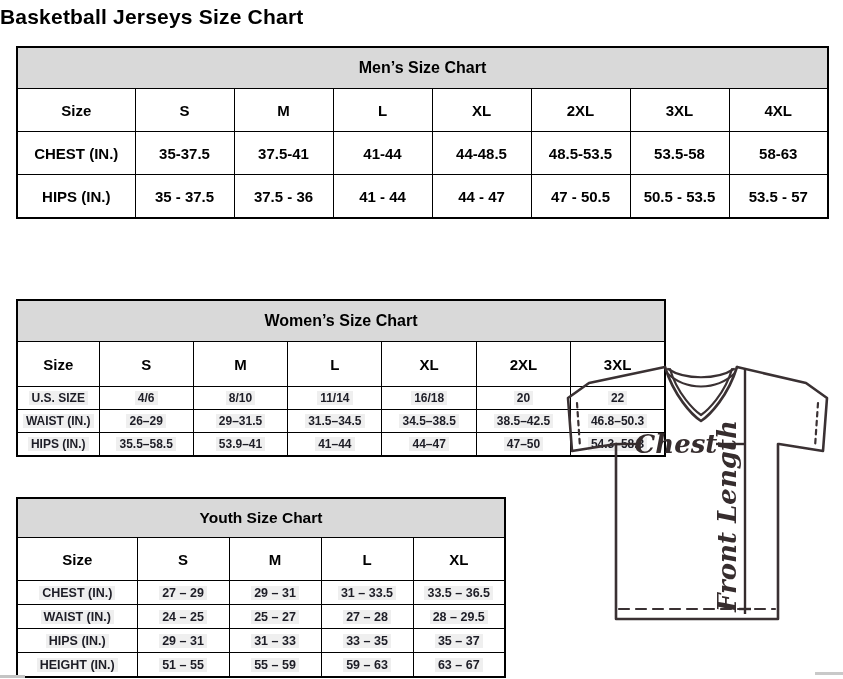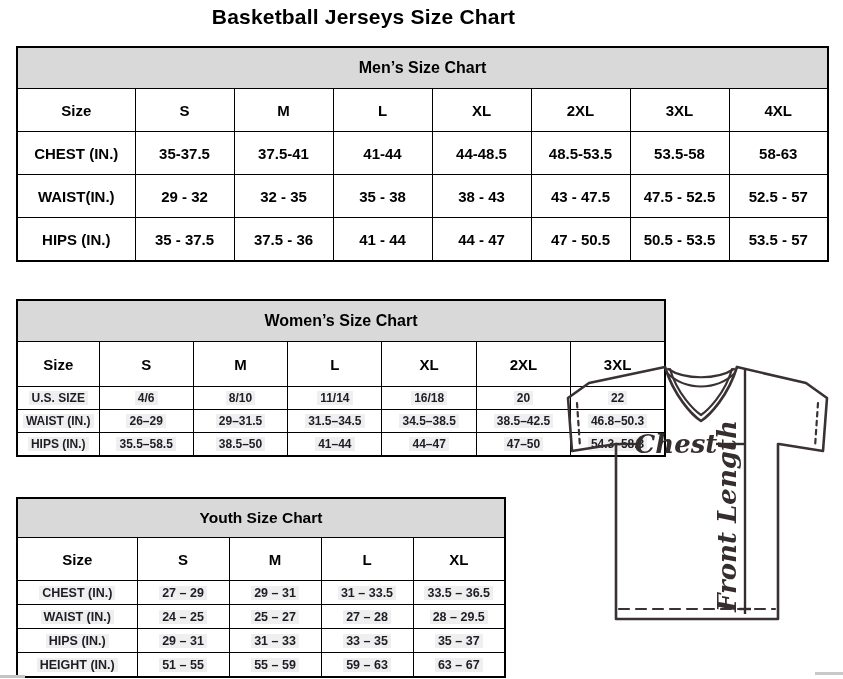--- a/index.html
+++ b/index.html
@@ -1,22 +1,22 @@
 <!DOCTYPE html>
 <html><head>
 <meta charset="utf-8">
 <style>
   html,body{margin:0;padding:0;}
   body{
     width:843px;height:679px;position:relative;background:#ffffff;
     font-family:"Liberation Sans",sans-serif;color:#000;overflow:hidden;
   }
   .page-title{
-    position:absolute;top:5px;left:0;width:709px;text-align:center;
-    font-size:21px;font-weight:bold;letter-spacing:.2px;margin-left:9px;
+    position:absolute;top:5px;left:0;width:709px;
+    font-size:21px;font-weight:bold;letter-spacing:.2px;
   }
   table.size-table{
     position:absolute;border-collapse:collapse;table-layout:fixed;
     border:2px solid #000;background:#fff;
   }
   table.size-table td{
     border:1px solid #000;text-align:center;vertical-align:middle;
     padding:0;font-weight:bold;
   }
   tr.band td{background:#d9d9d9;font-size:16px;}
@@ -85,30 +85,20 @@
         <td>CHEST (IN.)</td>
         <td>35-37.5</td>
         <td>37.5-41</td>
         <td>41-44</td>
         <td>44-48.5</td>
         <td>48.5-53.5</td>
         <td>53.5-58</td>
         <td>58-63</td>
       </tr>
       <tr class="data">
-        <td>WAIST(IN.)</td>
-        <td>29 - 32</td>
-        <td>32 - 35</td>
-        <td>35 - 38</td>
-        <td>38 - 43</td>
-        <td>43 - 47.5</td>
-        <td>47.5 - 52.5</td>
-        <td>52.5 - 57</td>
-      </tr>
-      <tr class="data">
         <td>HIPS (IN.)</td>
         <td>35 - 37.5</td>
         <td>37.5 - 36</td>
         <td>41 - 44</td>
         <td>44 - 47</td>
         <td>47 - 50.5</td>
         <td>50.5 - 53.5</td>
         <td>53.5 - 57</td>
       </tr>
     </tbody>
@@ -150,21 +140,21 @@
         <td><span class="hl">26–29</span></td>
         <td><span class="hl">29–31.5</span></td>
         <td><span class="hl">31.5–34.5</span></td>
         <td><span class="hl">34.5–38.5</span></td>
         <td><span class="hl">38.5–42.5</span></td>
         <td><span class="hl">46.8–50.3</span></td>
       </tr>
       <tr class="data">
         <td><span class="hl">HIPS (IN.)</span></td>
         <td><span class="hl">35.5–58.5</span></td>
-        <td><span class="hl">38.5–50</span></td>
+        <td><span class="hl">53.9–41</span></td>
         <td><span class="hl">41–44</span></td>
         <td><span class="hl">44–47</span></td>
         <td><span class="hl">47–50</span></td>
         <td><span class="hl">54.3–58.3</span></td>
       </tr>
     </tbody>
   </table>
 <table class="size-table" id="youth-table">
     <colgroup>
       <col style="width: 120px;">

